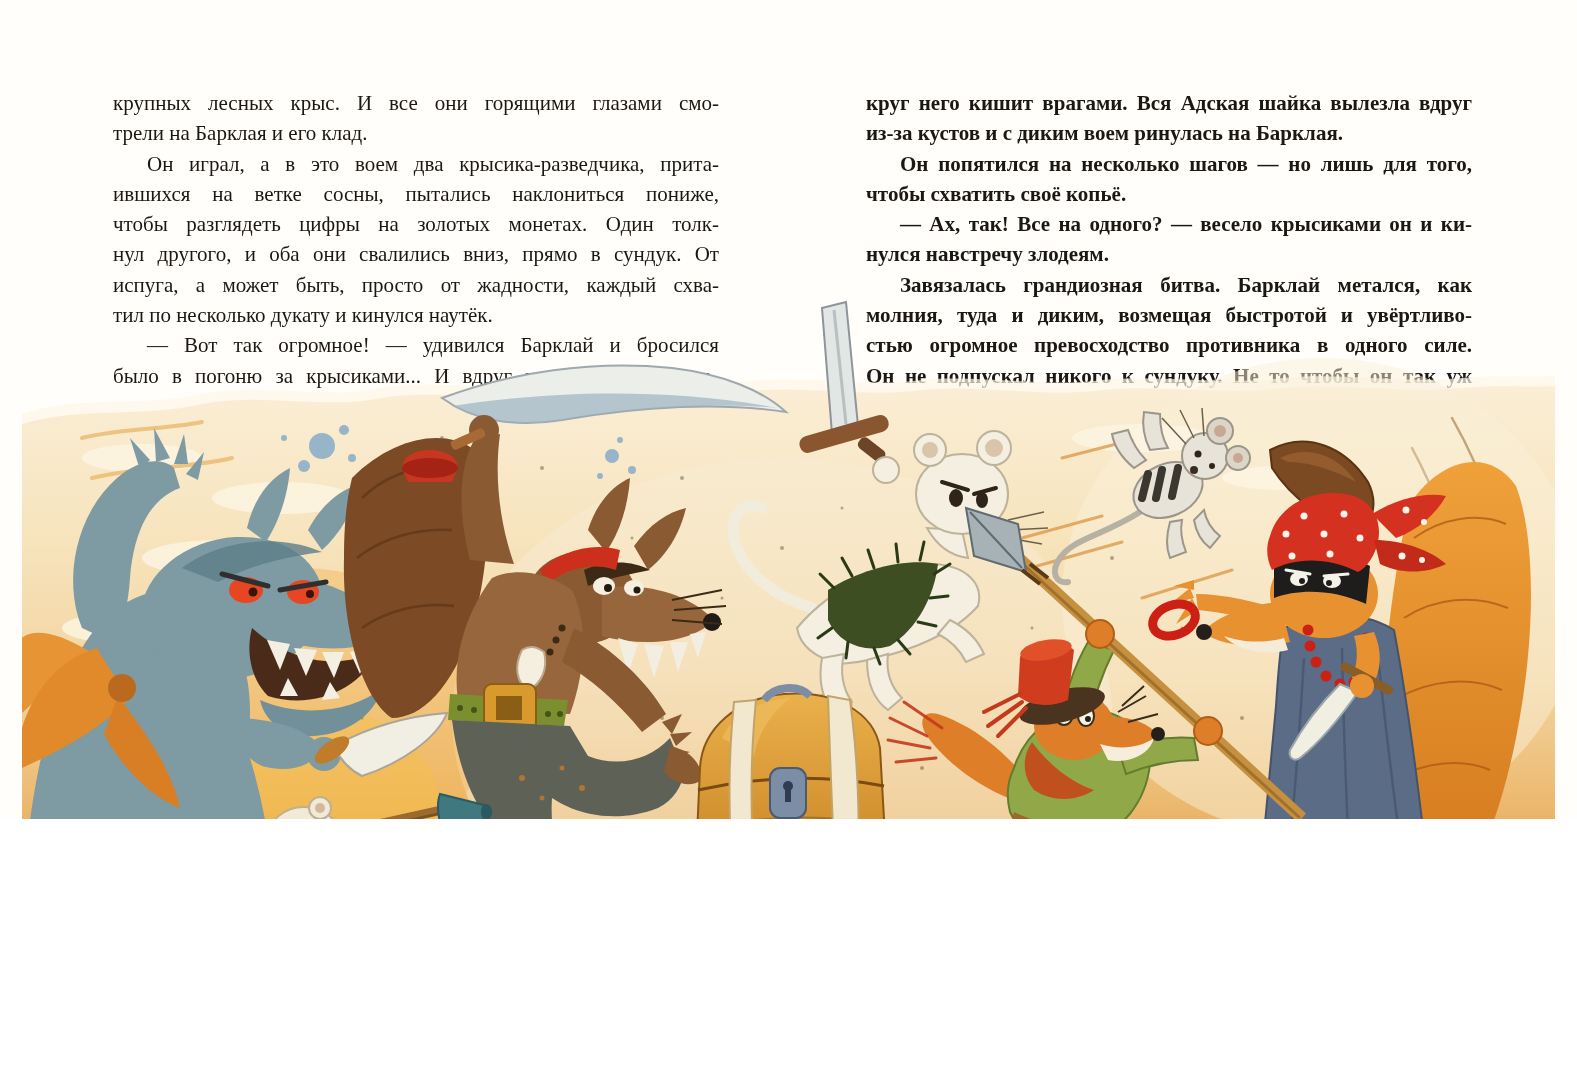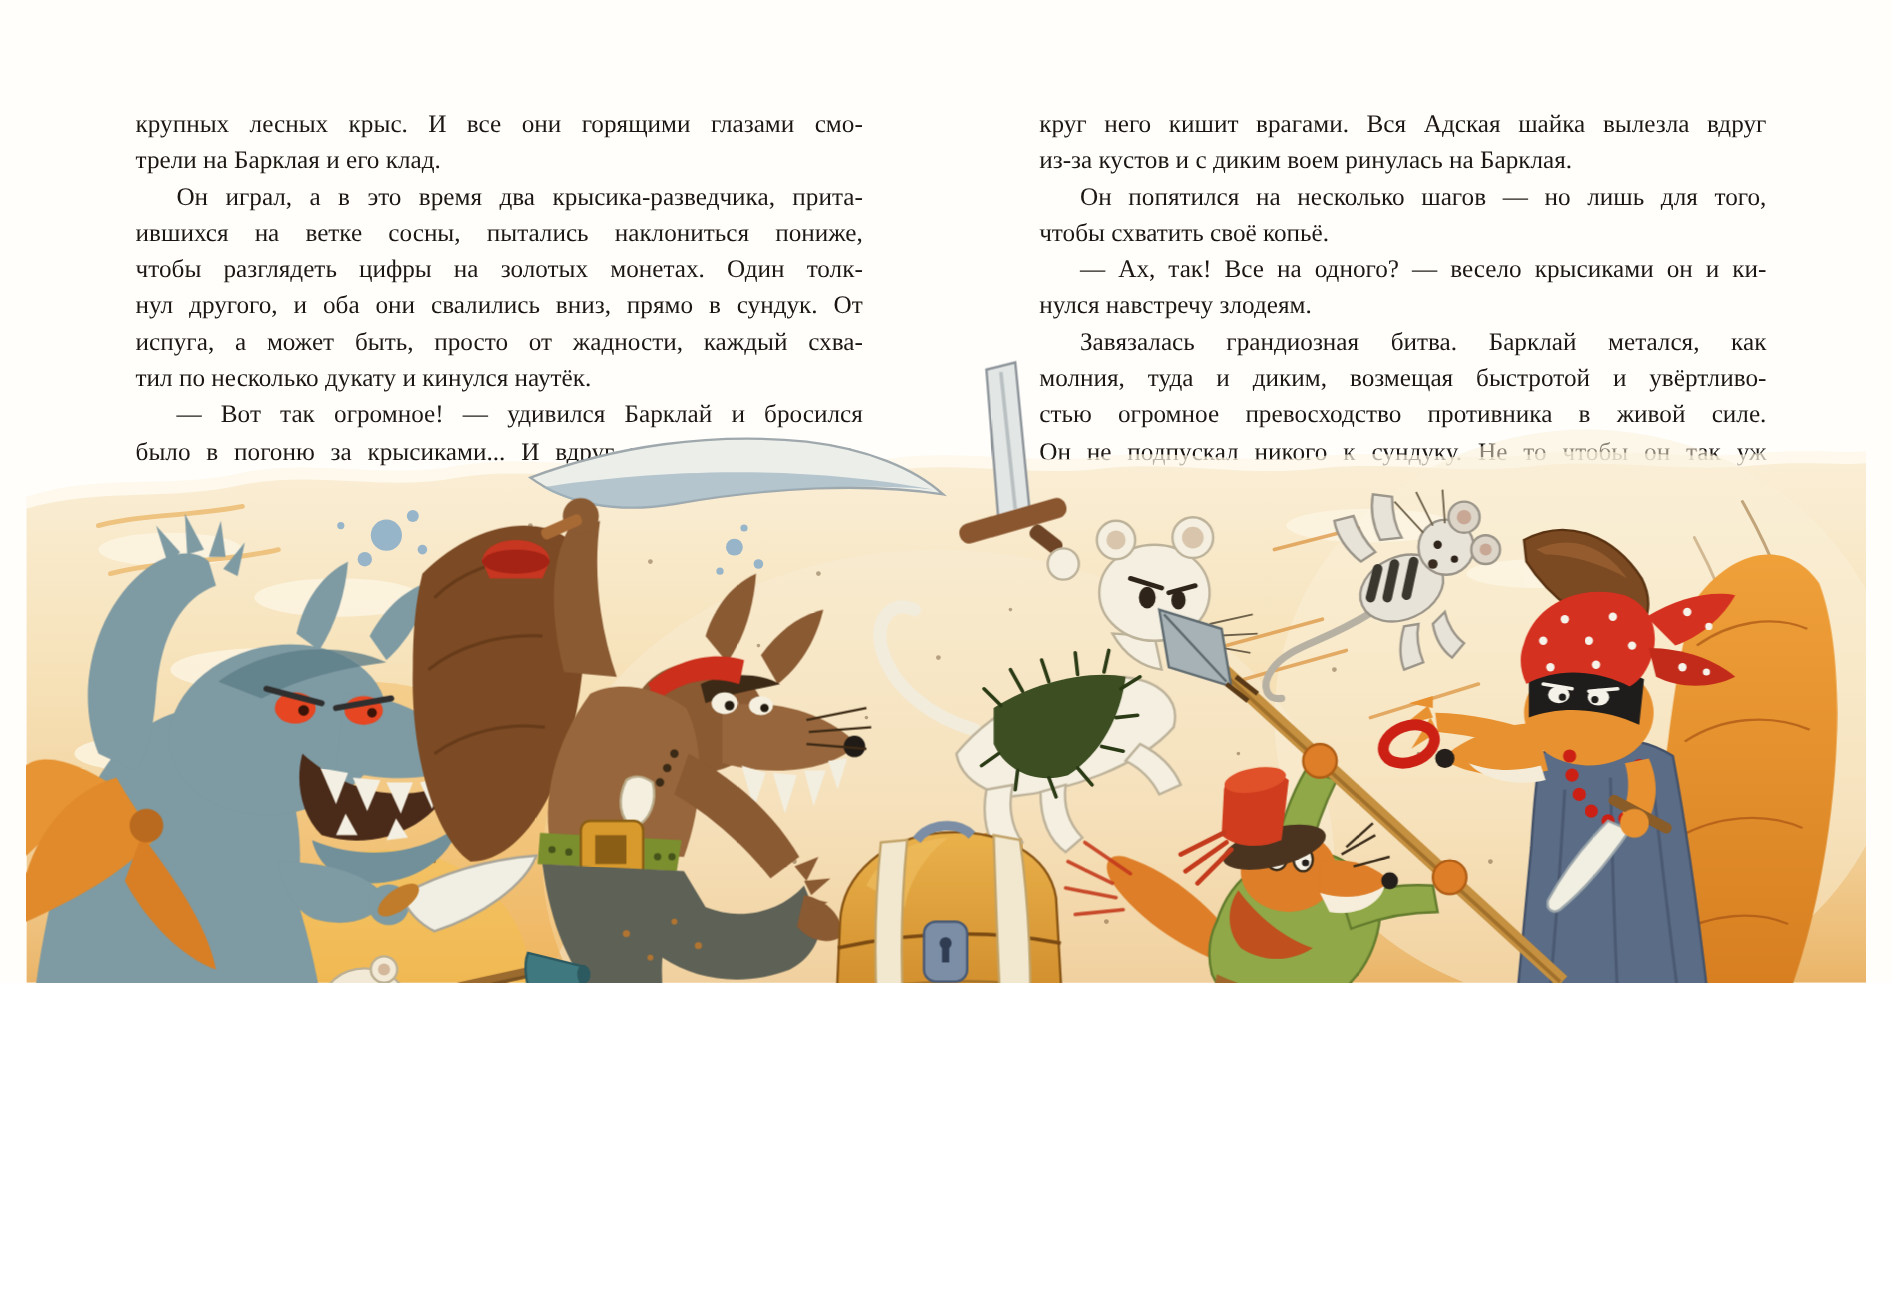--- a/index.html
+++ b/index.html
@@ -1,54 +1,54 @@
 <!DOCTYPE html>
 <html><head>
 <meta charset="utf-8">
 <style>
   html,body{margin:0;padding:0;background:#ffffff;}
   .stage{position:relative;width:1577px;height:819px;background:#fffefb;overflow:hidden;
          font-family:"Liberation Serif",serif;padding-left:42px;}
   .text-col{position:absolute;top:88px;width:606px;color:#1c1712;
             font-size:21px;line-height:30.3px;text-align:justify;}
   .text-col.left{left:113px;}
-  .text-col.right{left:866px;}
+  .text-col.right{left:866px;font-weight:bold;}
   .line{text-align:justify;text-align-last:left;white-space:nowrap;}
   .line.j{white-space:normal;text-align-last:justify;}
   .line.ind{text-indent:34px;}
   svg{display:block;}
   .illo{position:absolute;left:22px;top:298px;}
 </style>
 </head>
 <body>
 
 <div class="stage">
 
   <div class="text-col left">
       <div class="line j">крупных лесных крыс. И все они горящими глазами смо-</div>
       <div class="line">трели на Барклая и его клад.</div>
-      <div class="line j ind">Он играл, а в это время два крысика-разведчика, прита-</div>
+      <div class="line j ind">Он играл, а в это воем два крысика-разведчика, прита-</div>
       <div class="line j">ившихся на ветке сосны, пытались наклониться пониже,</div>
       <div class="line j">чтобы разглядеть цифры на золотых монетах. Один толк-</div>
       <div class="line j">нул другого, и оба они свалились вниз, прямо в сундук. От</div>
       <div class="line j">испуга, а может быть, просто от жадности, каждый схва-</div>
       <div class="line">тил по несколько дукату и кинулся наутёк.</div>
       <div class="line j ind">— Вот так огромное! — удивился Барклай и бросился</div>
       <div class="line j">было в погоню за крысиками... И вдруг увидел, что лес во-</div>
     </div>
   <div class="text-col right">
       <div class="line j">круг него кишит врагами. Вся Адская шайка вылезла вдруг</div>
       <div class="line">из-за кустов и с диким воем ринулась на Барклая.</div>
       <div class="line j ind">Он попятился на несколько шагов — но лишь для того,</div>
       <div class="line">чтобы схватить своё копьё.</div>
       <div class="line j ind">— Ах, так! Все на одного? — весело крысиками он и ки-</div>
       <div class="line">нулся навстречу злодеям.</div>
       <div class="line j ind">Завязалась грандиозная битва. Барклай метался, как</div>
       <div class="line j">молния, туда и диким, возмещая быстротой и увёртливо-</div>
-      <div class="line j">стью огромное превосходство противника в живой силе.</div>
+      <div class="line j">стью огромное превосходство противника в одного силе.</div>
       <div class="line j">Он не подпускал никого к сундуку. Не то чтобы он так уж</div>
     </div>
 
   <svg class="illo" width="1533" height="782" viewBox="0 0 1533 782">
     <desc>Watercolor battle scene: the Hell's Gang of forest rats and bandits attacks Barclay the fox, who defends his golden treasure chest with a long spear on sandy ground</desc>
     <defs>
       <linearGradient id="washGrad" x1="0" y1="86" x2="0" y2="782" gradientUnits="userSpaceOnUse">
         <stop offset="0" stop-color="#faeed6"></stop>
           <stop offset="0.22" stop-color="#f7e4bd"></stop>
         <stop offset="0.42" stop-color="#f3d5a2"></stop>

